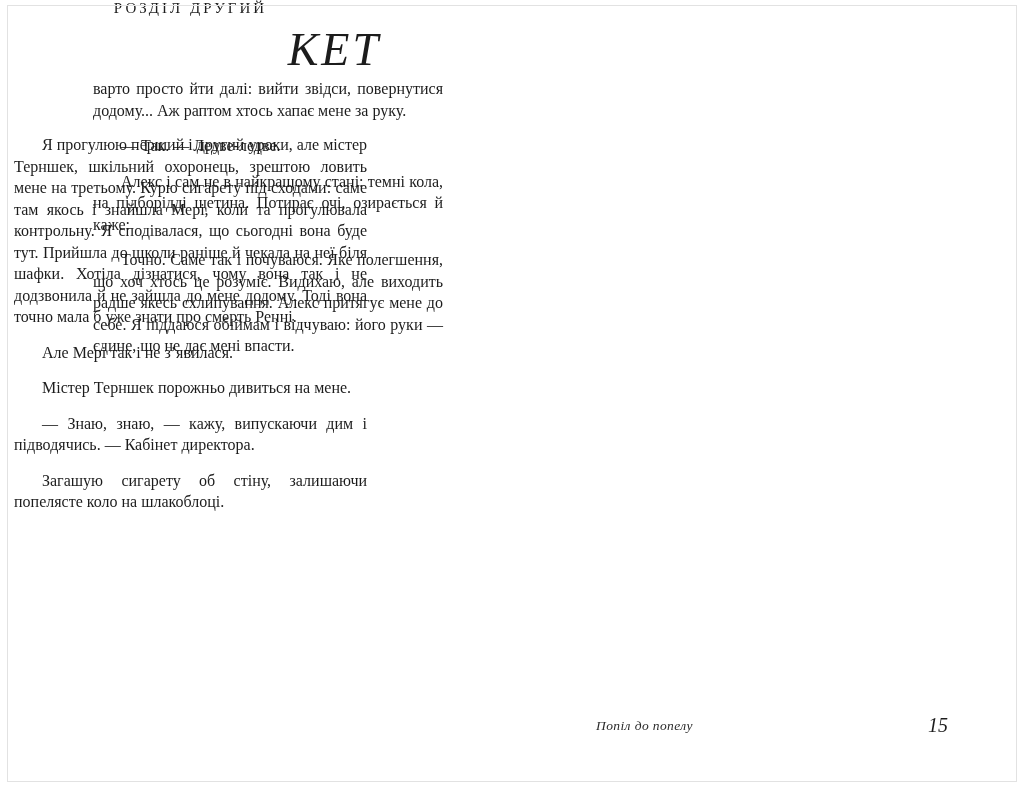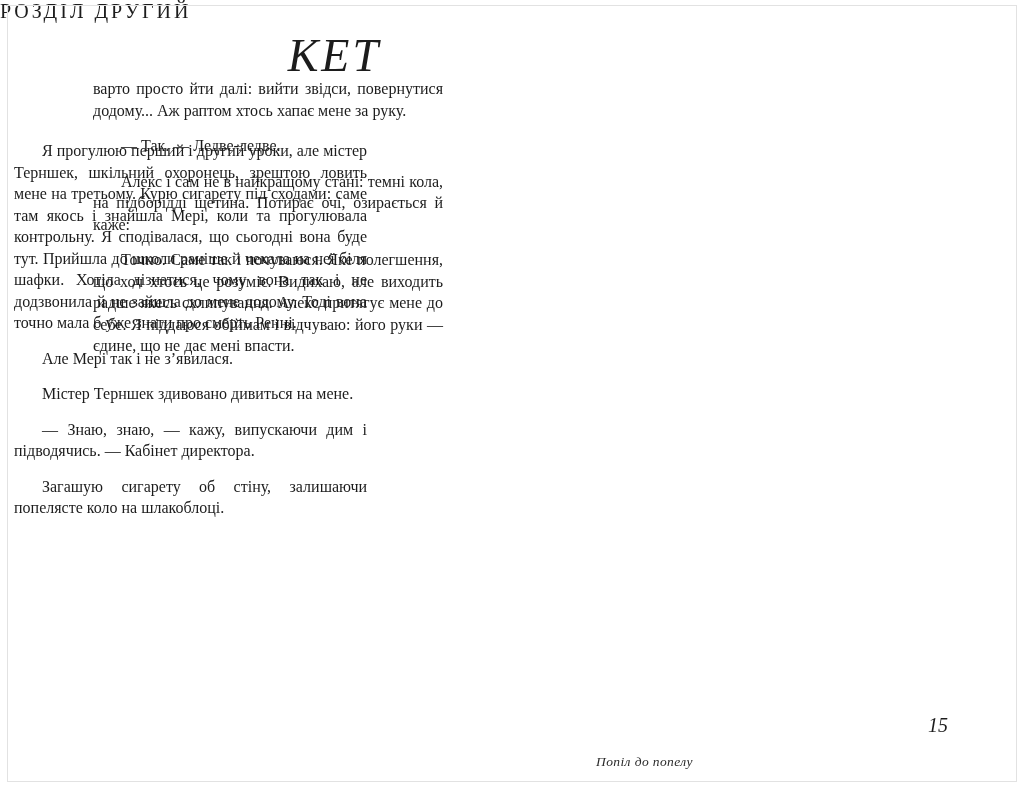--- a/index.html
+++ b/index.html
@@ -44,39 +44,40 @@
     left: 79px;
     top: 64px;
     width: 378px;
   }
   .right-col {
     left: 565px;
     top: 220px;
     width: 381px;
   }
   .chapter-label {
-    font-size: 20px;
+    text-align: center;
+    font-size: 15px;
     letter-spacing: 3px;
     color: #1c1c1c;
   }
   .chapter-title {
     text-align: right;
     font-style: italic;
     font-size: 46px;
     letter-spacing: 3px;
     margin-top: 6px;
     color: #1c1c1c;
   }
   .chapter-body {
     margin-top: 58px;
   }
   .footer-title {
     position: absolute;
     left: 596px;
-    top: 754px;
+    top: 718px;
     font-style: italic;
     font-size: 13.5px;
     letter-spacing: 0.4px;
     color: #2a2a2a;
   }
   .footer-page {
     position: absolute;
     left: 928px;
     top: 714px;
     font-style: italic;
@@ -96,21 +97,21 @@
     <p>Алекс і сам не в найкращому стані: темні кола, на підборідді щетина. Потирає очі, озирається й каже:</p>
     <p>Точно. Саме так і почуваюся. Яке полегшення, що хоч хтось це розуміє. Видихаю, але виходить радше якесь схлипування. Алекс притягує мене до себе. Я піддаюся обіймам і відчуваю: його руки — єдине, що не дає мені впасти.</p>
   </div>
 
   <div class="right-col">
     <div class="chapter-label">РОЗДІЛ ДРУГИЙ</div>
     <div class="chapter-title">КЕТ</div>
     <div class="text-col chapter-body" style="position:static;">
       <p>Я прогулюю перший і другий уроки, але містер Терншек, шкільний охоронець, зрештою ловить мене на третьому. Курю сигарету під сходами: саме там якось і знайшла Мері, коли та прогулювала контрольну. Я сподівалася, що сьогодні вона буде тут. Прийшла до школи раніше й чекала на неї біля шафки. Хотіла дізнатися, чому вона так і не додзвонила й не зайшла до мене додому. Тоді вона точно мала б уже знати про смерть Ренні.</p>
       <p>Але Мері так і не з’явилася.</p>
-      <p>Містер Терншек здивовано дивиться на мене.</p>
+      <p>Містер Терншек порожньо дивиться на мене.</p>
       <p>— Знаю, знаю, — кажу, випускаючи дим і підводячись. — Кабінет директора.</p>
       <p>Загашую сигарету об стіну, залишаючи попелясте коло на шлакоблоці.</p>
     </div>
   </div>
 
   <div class="footer-title">Попіл до попелу</div>
   <div class="footer-page">15</div>
 </div>
 
 </body></html>

